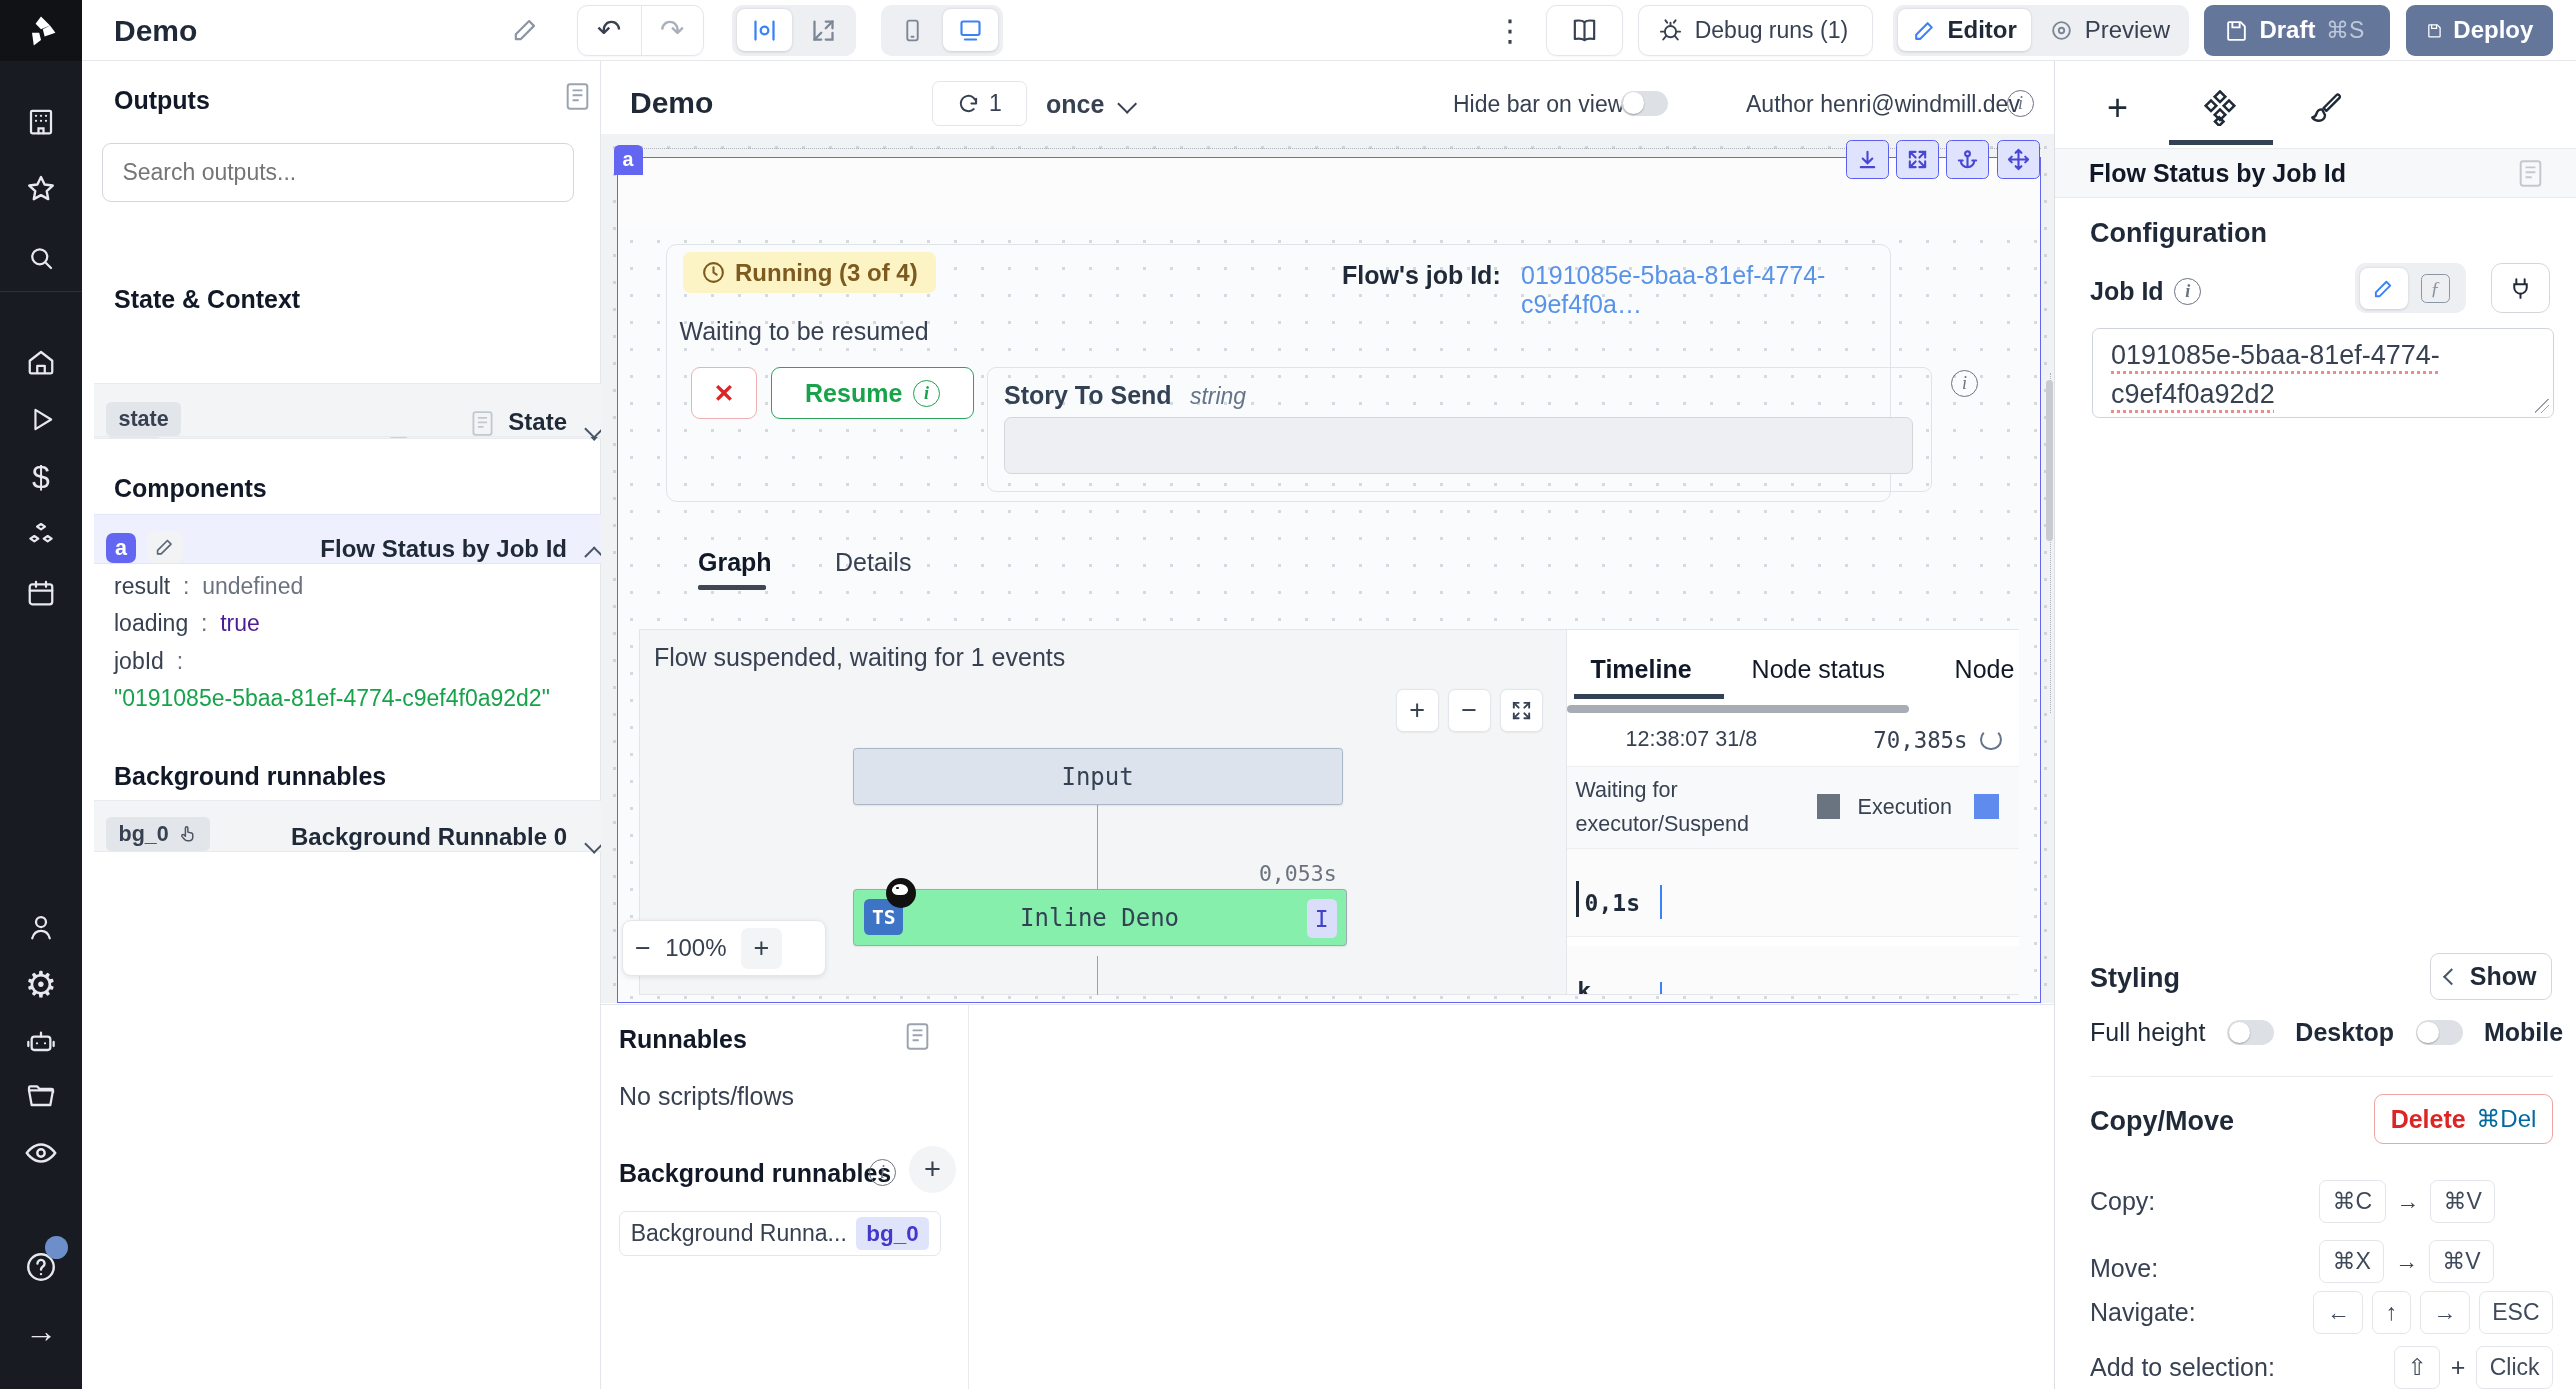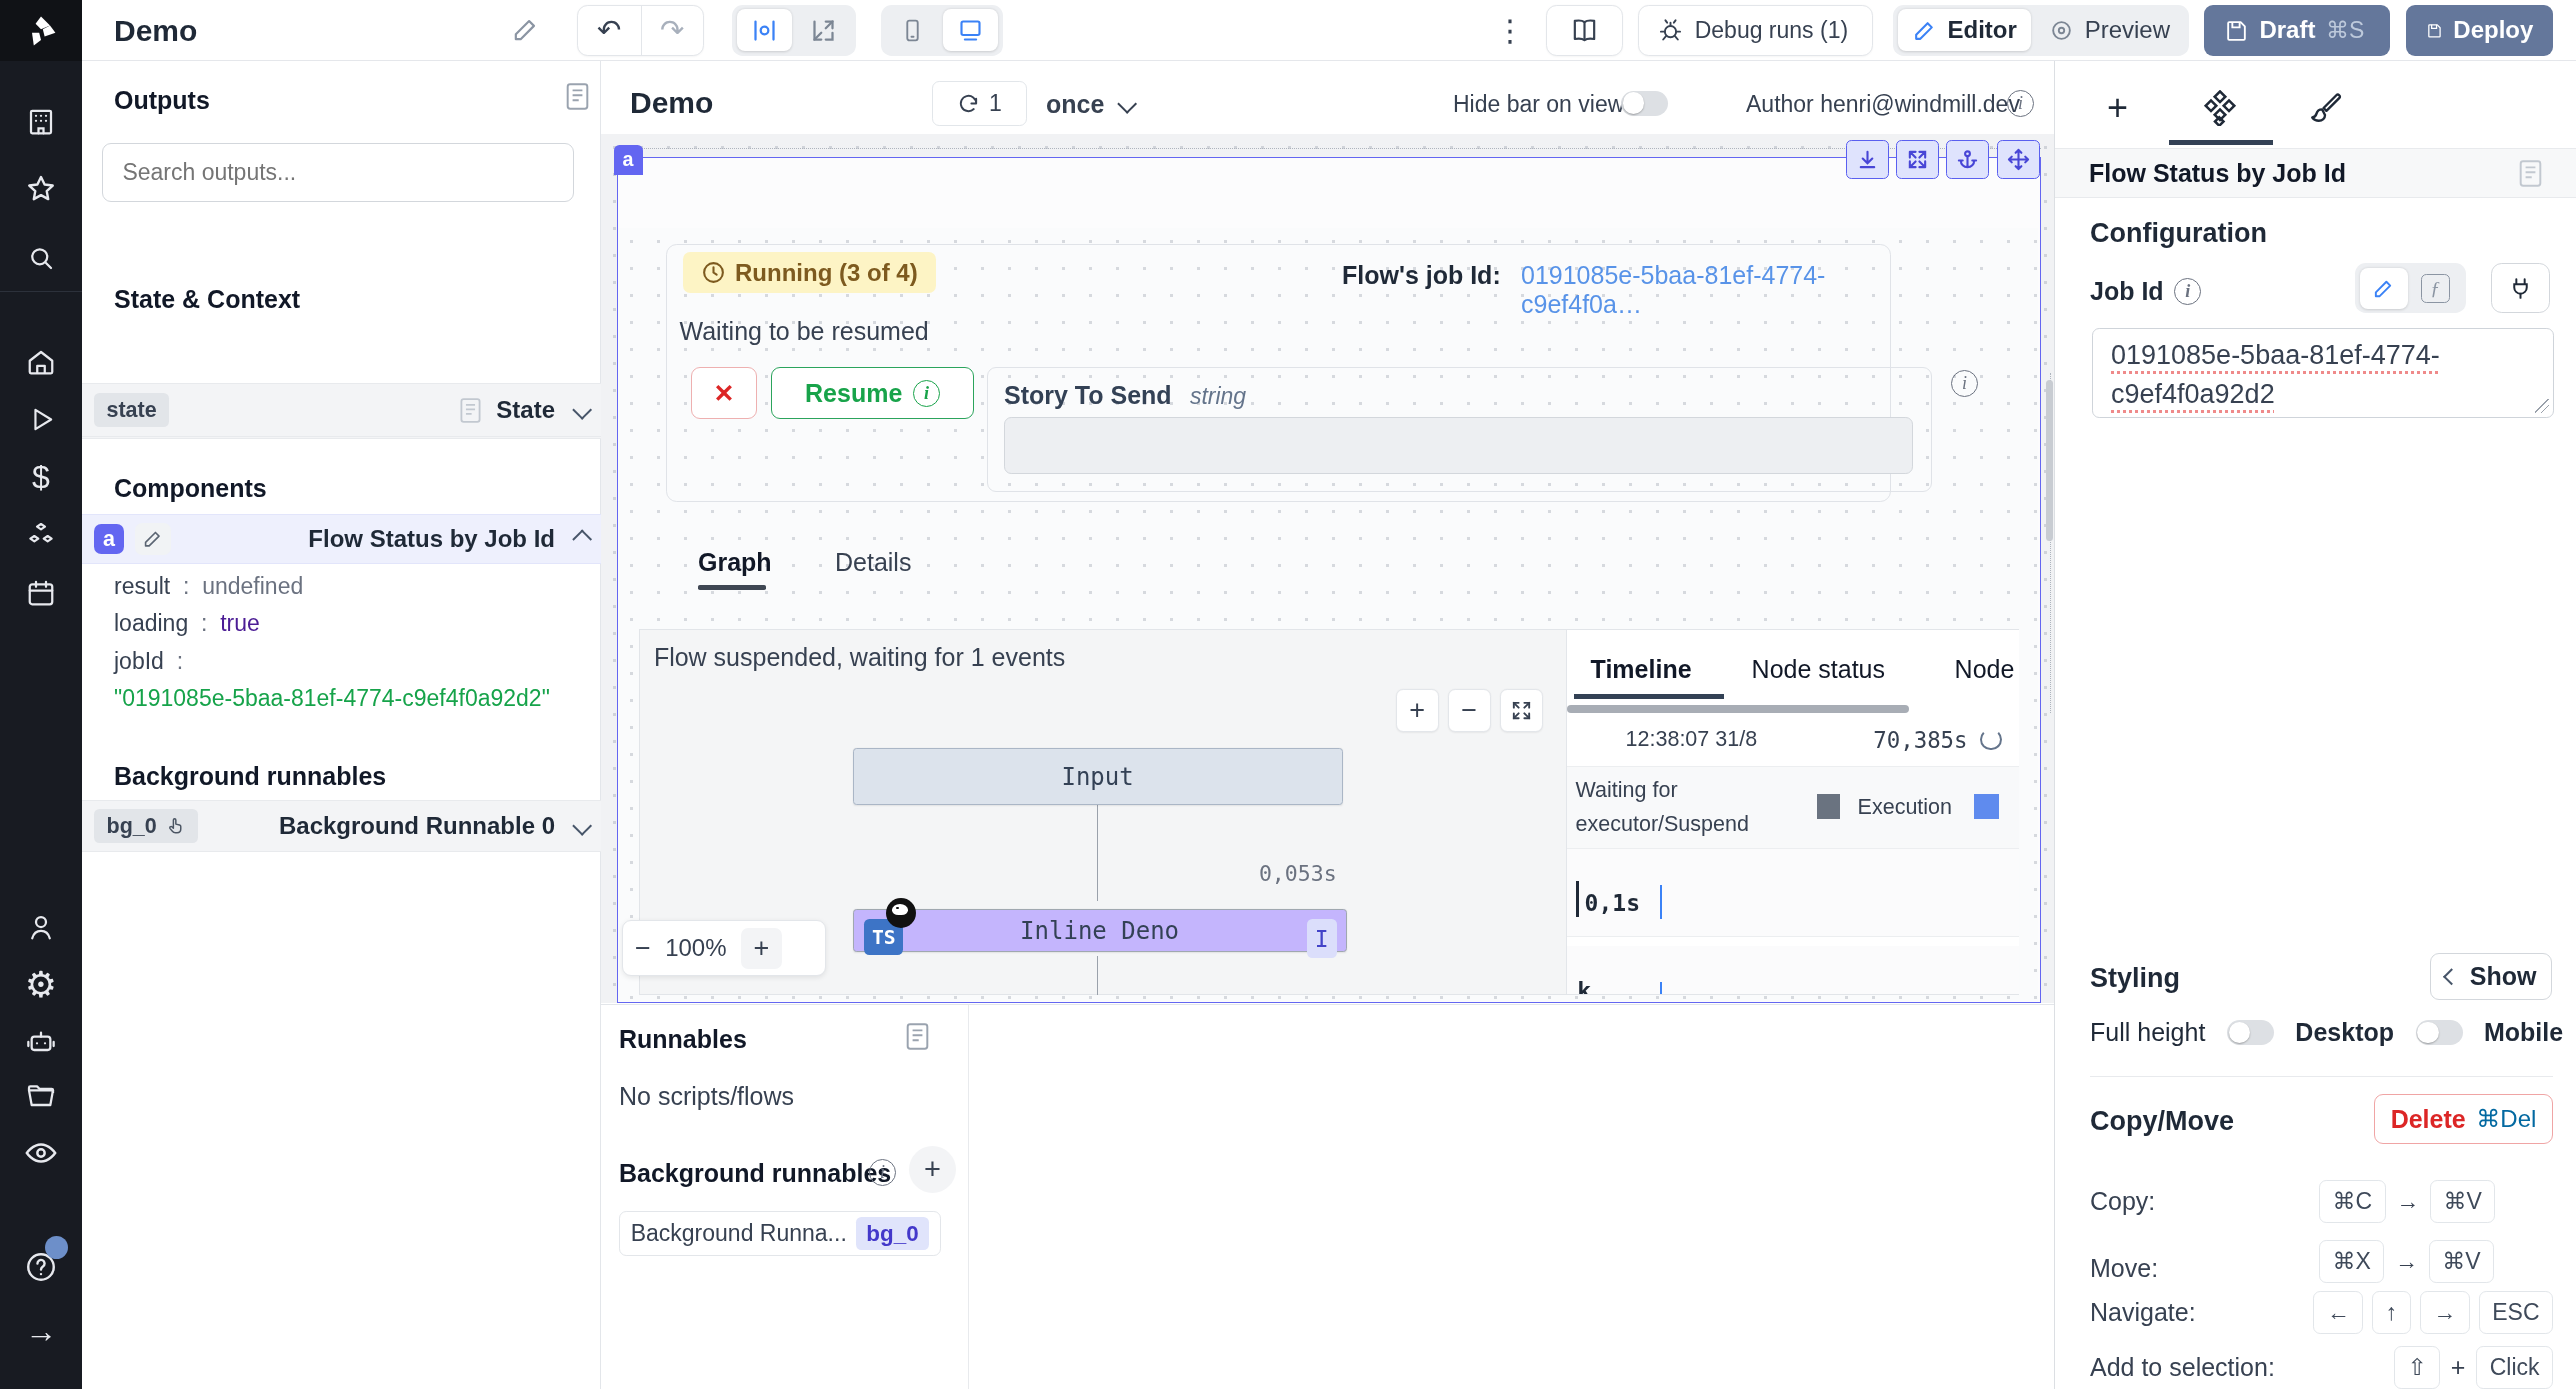--- a/index.html
+++ b/index.html
@@ -20,21 +20,21 @@
   .tb-group { position:absolute; top:4.5px; height:51px; border:0.9px solid #e3e6ea; border-radius:10.7px; background:#fff; display:flex; align-items:center; box-shadow:0 0.9px 1.8px rgba(0,0,0,.04); }
   .tb-seg { position:absolute; top:4.5px; height:51px; background:#edeff2; border-radius:10.7px; display:flex; align-items:center; padding:0 4.5px; gap:3.6px; }
   .seg-btn { height:42px; border-radius:8px; display:flex; align-items:center; justify-content:center; padding:0 14.3px; color:#7c8694; }
   .seg-btn.active { background:#fff; box-shadow:0 0.9px 2.7px rgba(0,0,0,.15); color:#3b82f6; }
   .slate-btn { position:absolute; top:4.5px; height:51px; border-radius:9px; background:#64779b; color:#fff; display:flex; align-items:center; gap:10.7px; padding:0 19.7px; font-weight:bold; font-size:24px; }
   .slate-kbd { color:#bdc9db; font-weight:normal; font-size:23px; }
 
   
   .sidebar { left:82px; top:61px; width:519px; height:1329px; background:#fff; border-right:0.9px solid #e3e6ea; }
   .sb-h { font-size:25px; font-weight:bold; color:#111827; }
-  .sb-row { position:absolute; left:0; width:519px; background:#f3f4f6; border-top:0.9px solid #e8eaed; border-bottom:0.9px solid #e8eaed; display:flex; align-items:center; padding:0 12px; }
+  .sb-row { position:absolute; left:12px; width:519px; background:#f3f4f6; border-top:0.9px solid #e8eaed; border-bottom:0.9px solid #e8eaed; display:flex; align-items:flex-end; padding:0 12px; }
   .chip { background:#e2e5e9; border-radius:5.4px; padding:4.5px 12.5px; font-size:21.5px; font-weight:bold; color:#374151; }
   .chev { width:14.3px; height:14.3px; border-right:2.7px solid #475569; border-bottom:2.7px solid #475569; transform:rotate(45deg); }
   .chev.up { transform:rotate(-135deg); }
   .a-badge { width:30px; height:30px; background:#6366f1; border-radius:7.2px; color:#fff; font-weight:bold; font-size:21.5px; display:flex; align-items:center; justify-content:center; }
   .kv { font-size:23px; color:#374151; }
 
   
   .chead { left:601px; top:61px; width:1453px; height:73px; background:#fff; }
   .canvas { left:601px; top:134px; width:1453px; height:869px; background:#f1f2f4;
     background-image:radial-gradient(#d0d3d9 1.8px, transparent 1.8px); background-size:27px 27px; }
@@ -392,21 +392,21 @@
               </div>
           </div>
 
           <div class="abs" style="left:457px; top:175px; width:1.8px; height:96px; background:#9aa1ab"></div>
           <div class="abs" style="left:457px; top:326px; width:1.8px; height:39px; background:#9aa1ab"></div>
 
           <div class="node" style="left:213px; top:118px; width:490px; height:57px; background:#dce3ec; border:1.3px solid #aab6c6">Input</div>
 
           <div class="abs mono" style="left:590px; top:231px; width:107px; text-align:right; font-size:21.5px; color:#6b7280">0,053s</div>
 
-          <div class="node" style="left:213px; top:279px; width:494px; height:43px; background:#c4b5fd; border:1.3px solid #a0a8b0">
+          <div class="node" style="left:213px; top:259px; width:494px; height:57px; background:#86efac; border:1.3px solid #a0a8b0">
             <span class="abs" style="left:10.7px; top:9px; width:39px; height:36px; background:#3d74c6; border-radius:5.4px; color:#fff; font-weight:bold; font-size:19.7px; display:flex; align-items:center; justify-content:center">TS</span>
             <span class="abs" style="left:32px; top:-12.5px; width:30px; height:30px; background:#111; border-radius:50%; overflow:hidden">
               <span class="abs" style="left:6.3px; top:6.3px; width:16px; height:11.6px; background:#fff; border-radius:50% 50% 40% 40%"></span>
               <span class="abs" style="left:10.7px; top:9px; width:2.7px; height:2.7px; background:#111; border-radius:50%"></span>
             </span>
             <span>Inline Deno</span>
             <span class="abs" style="left:453px; top:9px; width:30px; height:39px; background:#dbdefb; border-radius:5.4px; color:#4343c8; font-size:23px; display:flex; align-items:center; justify-content:center">I</span>
           </div>
 
           <div class="tl">

